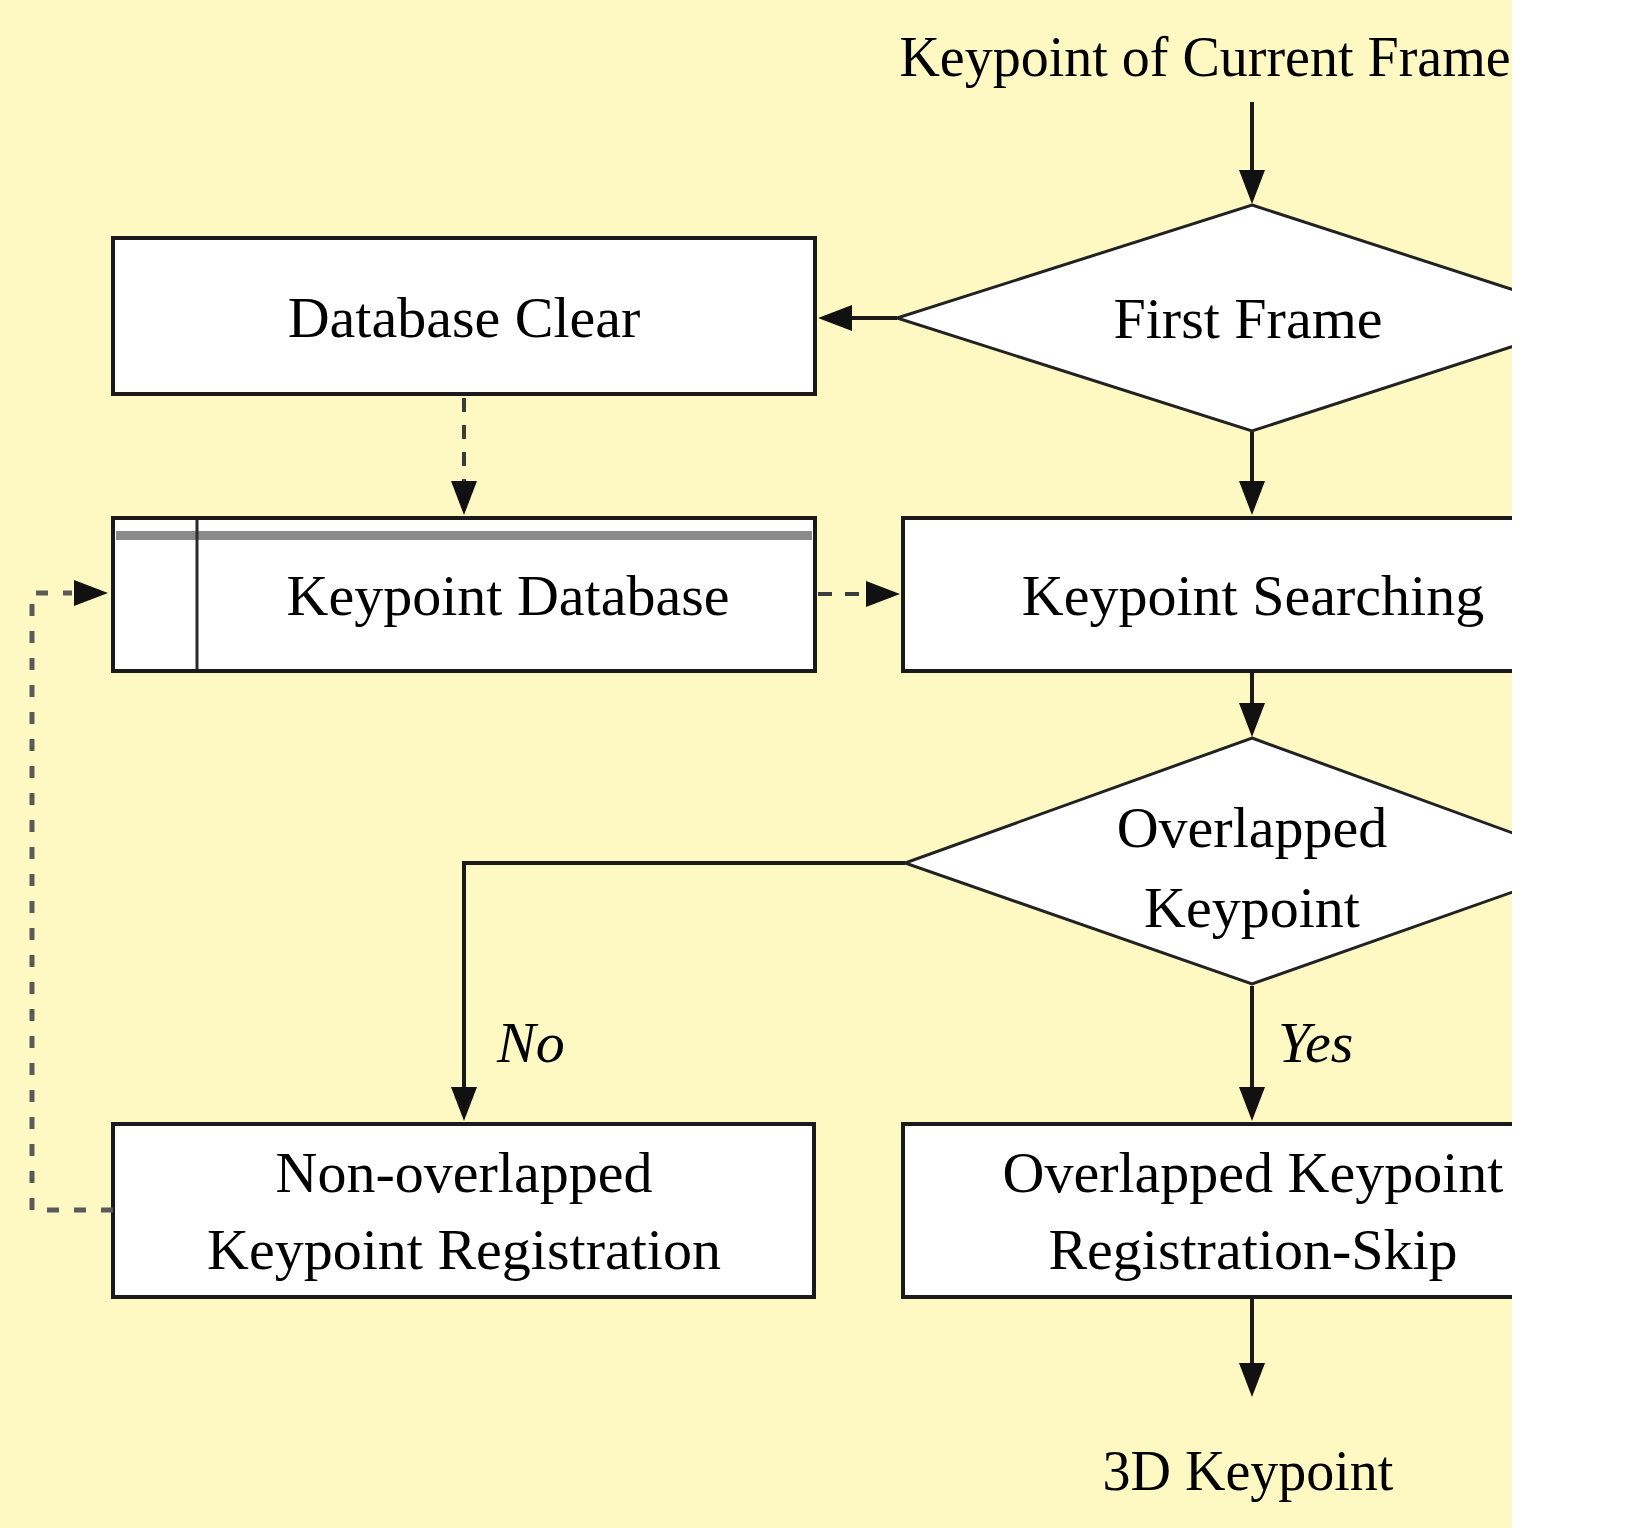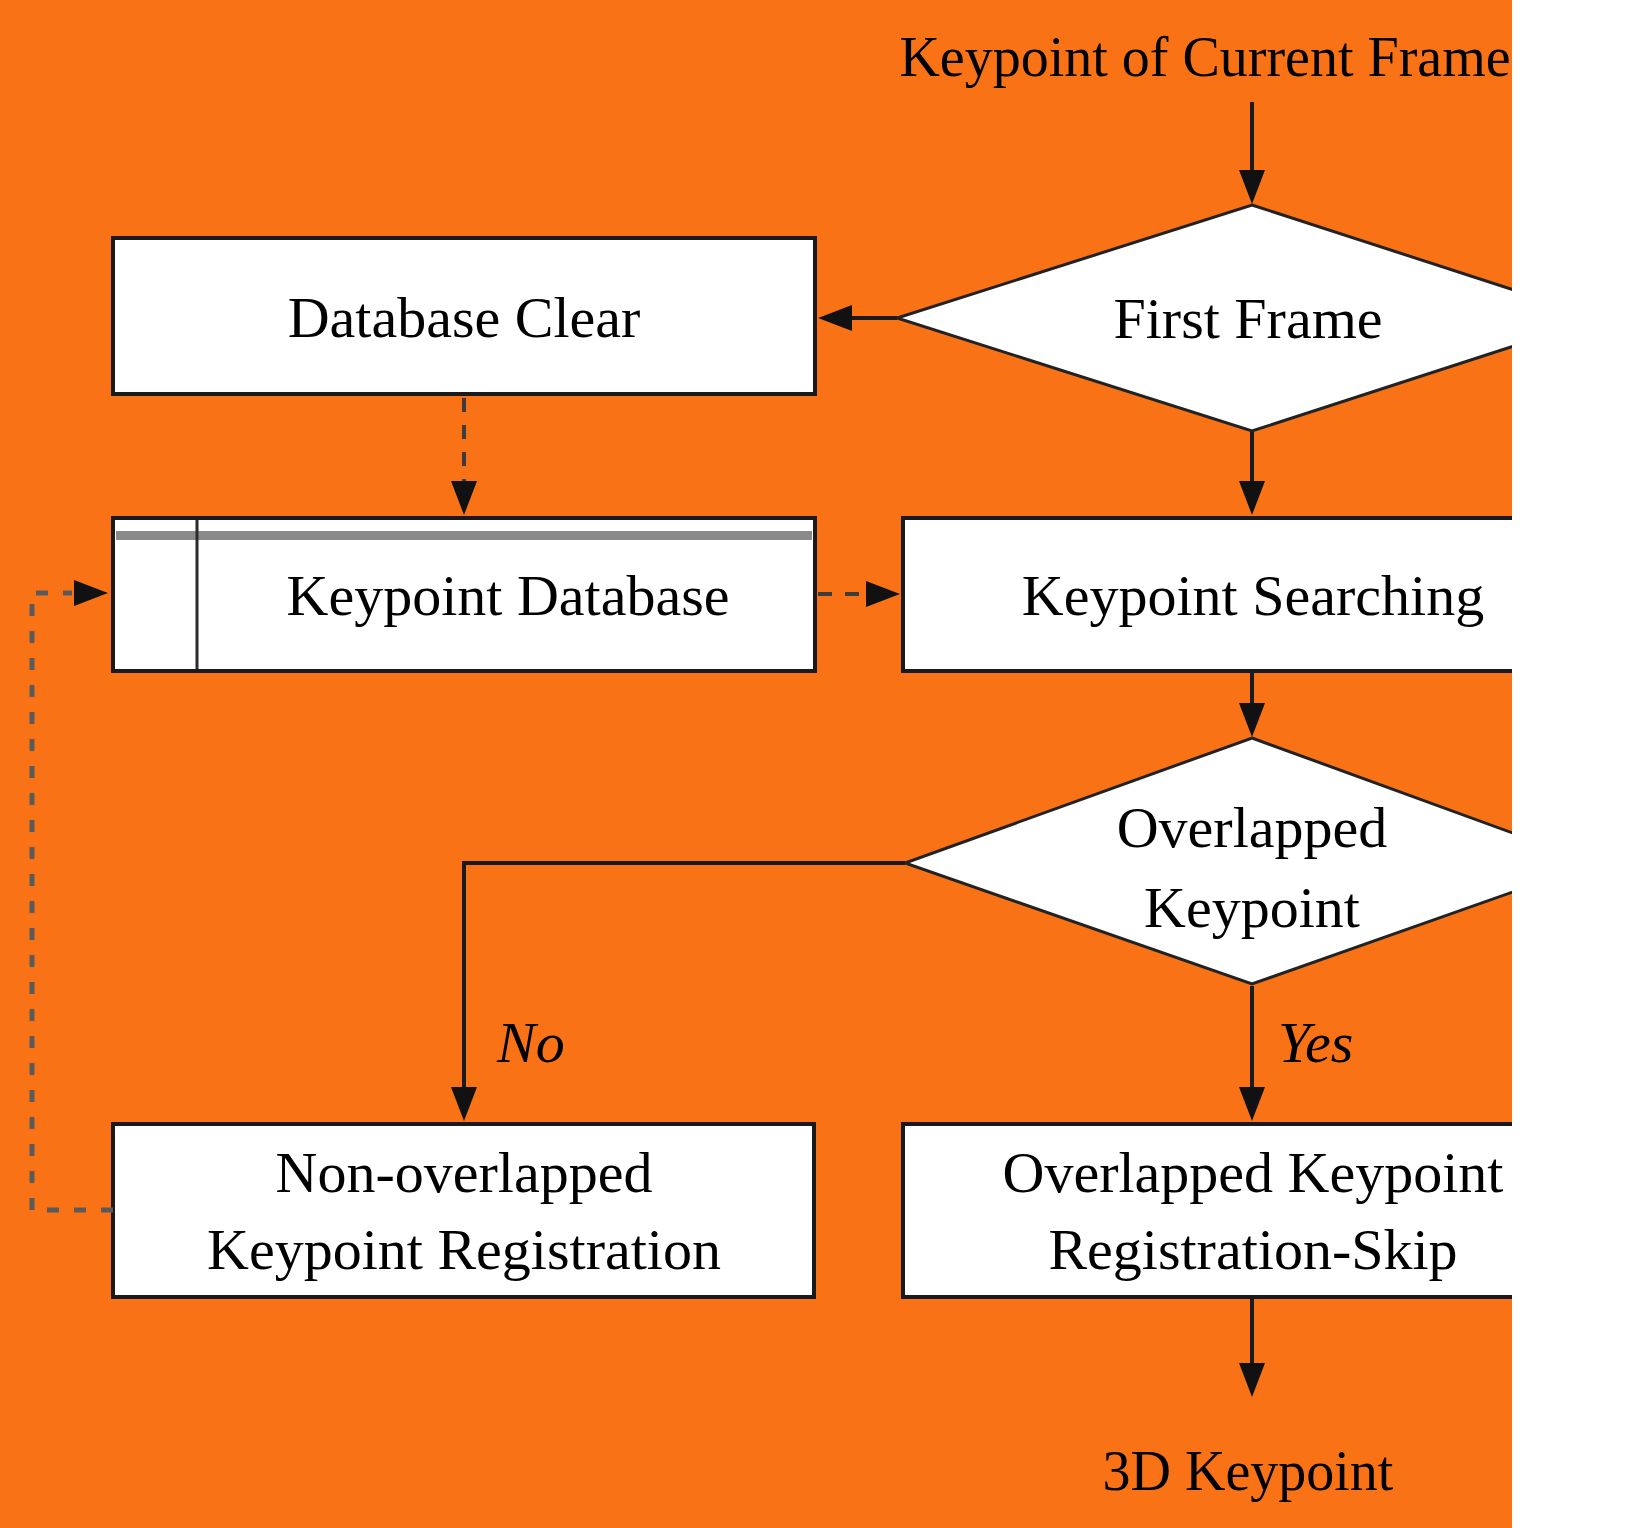--- a/index.html
+++ b/index.html
@@ -4,21 +4,21 @@
 <style>
   html, body {
     margin: 0;
     padding: 0;
     background: #ffffff;
   }
   .stage {
     position: relative;
     width: 1512px;
     height: 1528px;
-    background: #f97316;
+    background: #fef9c3;
     overflow: hidden;
   }
   svg {
     display: block;
   }
   .node-label {
     font-family: "Liberation Serif", "DejaVu Serif", serif;
     font-size: 58px;
     fill: #000000;
   }

